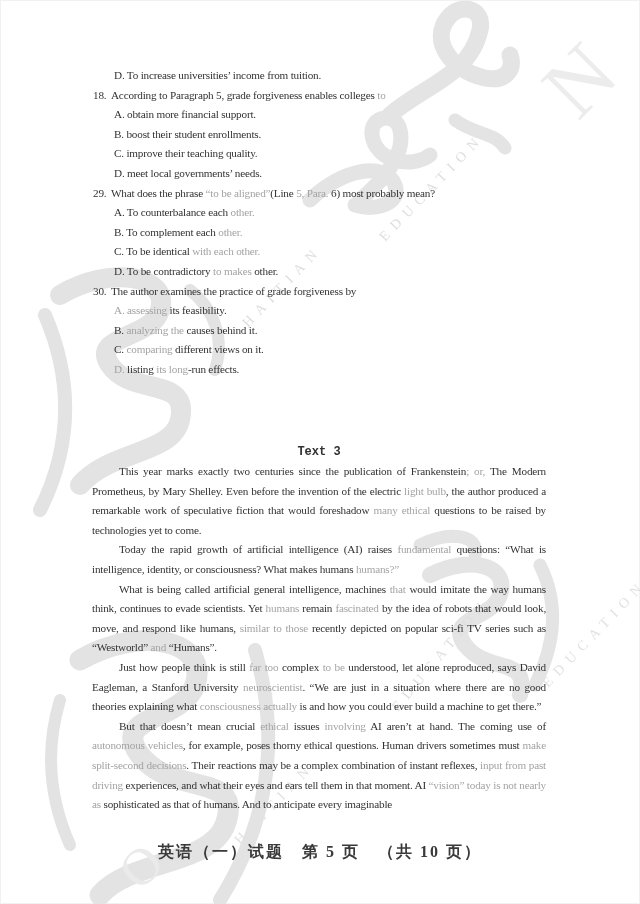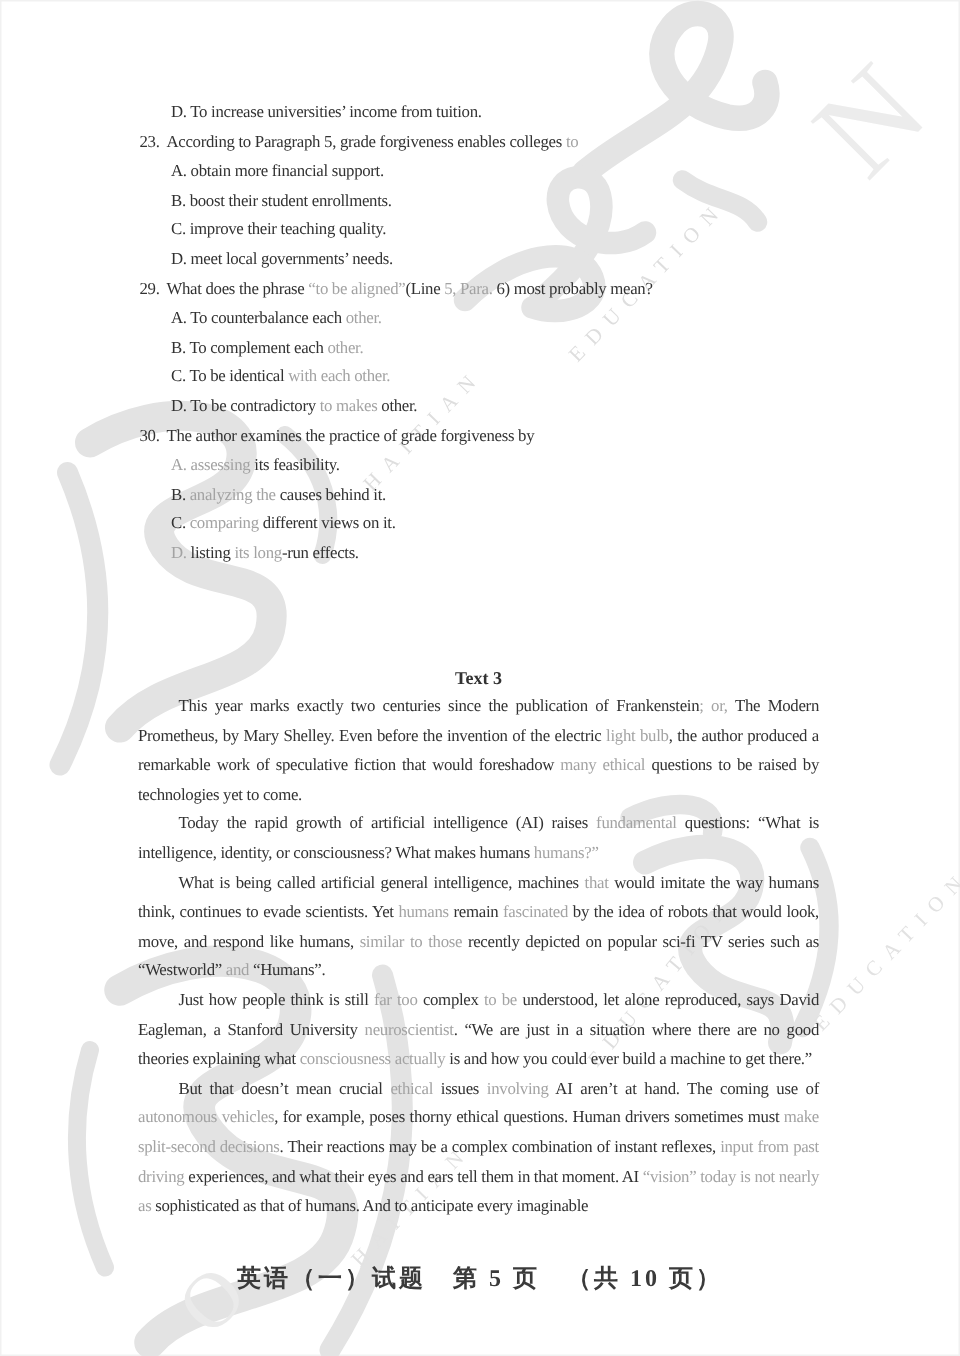--- a/index.html
+++ b/index.html
@@ -13,21 +13,21 @@
   .content{
     position:absolute;left:92px;width:454px;top:66px;z-index:1;
     font-size:11.2px;line-height:19.6px;letter-spacing:-0.2px;
   }
   .line{min-height:19.6px;white-space:nowrap;}
   .option{padding-left:22px;}
   .stem{padding-left:1px;}
   .qnum{margin-right:2px;}
   .section-title{
     margin:63px 0 0 0;text-align:center;font-weight:bold;
-    font-size:12px;line-height:19.6px;letter-spacing:0;
+    font-size:12px;line-height:19.6px;letter-spacing:0;font-family:Liberation Mono, monospace;
   }
   .passage{margin-top:0;}
   .para{margin:0;text-indent:27px;text-align:justify;}
   .mut{color:#a3a3a3;}
   .it{}
   .footer{
     position:absolute;left:0;right:0;top:842px;z-index:1;text-align:center;
     font-size:16px;font-weight:bold;letter-spacing:2px;color:#3a3a3a;
     font-family:"Liberation Serif","DejaVu Serif",serif;
   }
@@ -70,21 +70,21 @@
     <text class="wm-text" transform="translate(548,688) rotate(-46)" font-size="14" letter-spacing="7" fill="#e2e2e2">EDUCATION</text>
     <text class="wm-text" transform="translate(240,845) rotate(-46)" font-size="14" letter-spacing="7" fill="#e2e2e2">HAITIAN</text>
 
     <text class="wm-text" transform="translate(578,122) rotate(-45)" font-size="85" fill="#ececec">N</text>
     <text class="wm-text" transform="translate(140,892) rotate(-45)" font-size="52" fill="#eaeaea">O</text>
   </svg>
 
   <div class="content">
     <div id="questions">
         <div class="line option"><span>D. To increase universities’ income from tuition.</span></div>
-        <div class="line stem"><span class="qnum">23. </span><span>According to Paragraph 5, grade forgiveness enables colleges </span><span class="mut">to</span></div>
+        <div class="line stem"><span class="qnum">18. </span><span>According to Paragraph 5, grade forgiveness enables colleges </span><span class="mut">to</span></div>
         <div class="line option"><span>A. obtain more financial support.</span></div>
         <div class="line option"><span>B. boost their student enrollments.</span></div>
         <div class="line option"><span>C. improve their teaching quality.</span></div>
         <div class="line option"><span>D. meet local governments’ needs.</span></div>
         <div class="line stem"><span class="qnum">29. </span><span>What does the phrase </span><span class="mut">“to be aligned”</span><span>(Line </span><span class="mut">5, Para.</span><span> 6) most probably mean?</span></div>
         <div class="line option"><span>A. To counterbalance each </span><span class="mut">other.</span></div>
         <div class="line option"><span>B. To complement each </span><span class="mut">other.</span></div>
         <div class="line option"><span>C. To be identical </span><span class="mut">with each other.</span></div>
         <div class="line option"><span>D. To be contradictory </span><span class="mut">to makes</span><span> other.</span></div>
         <div class="line stem"><span class="qnum">30. </span><span>The author examines the practice of grade forgiveness by</span></div>

